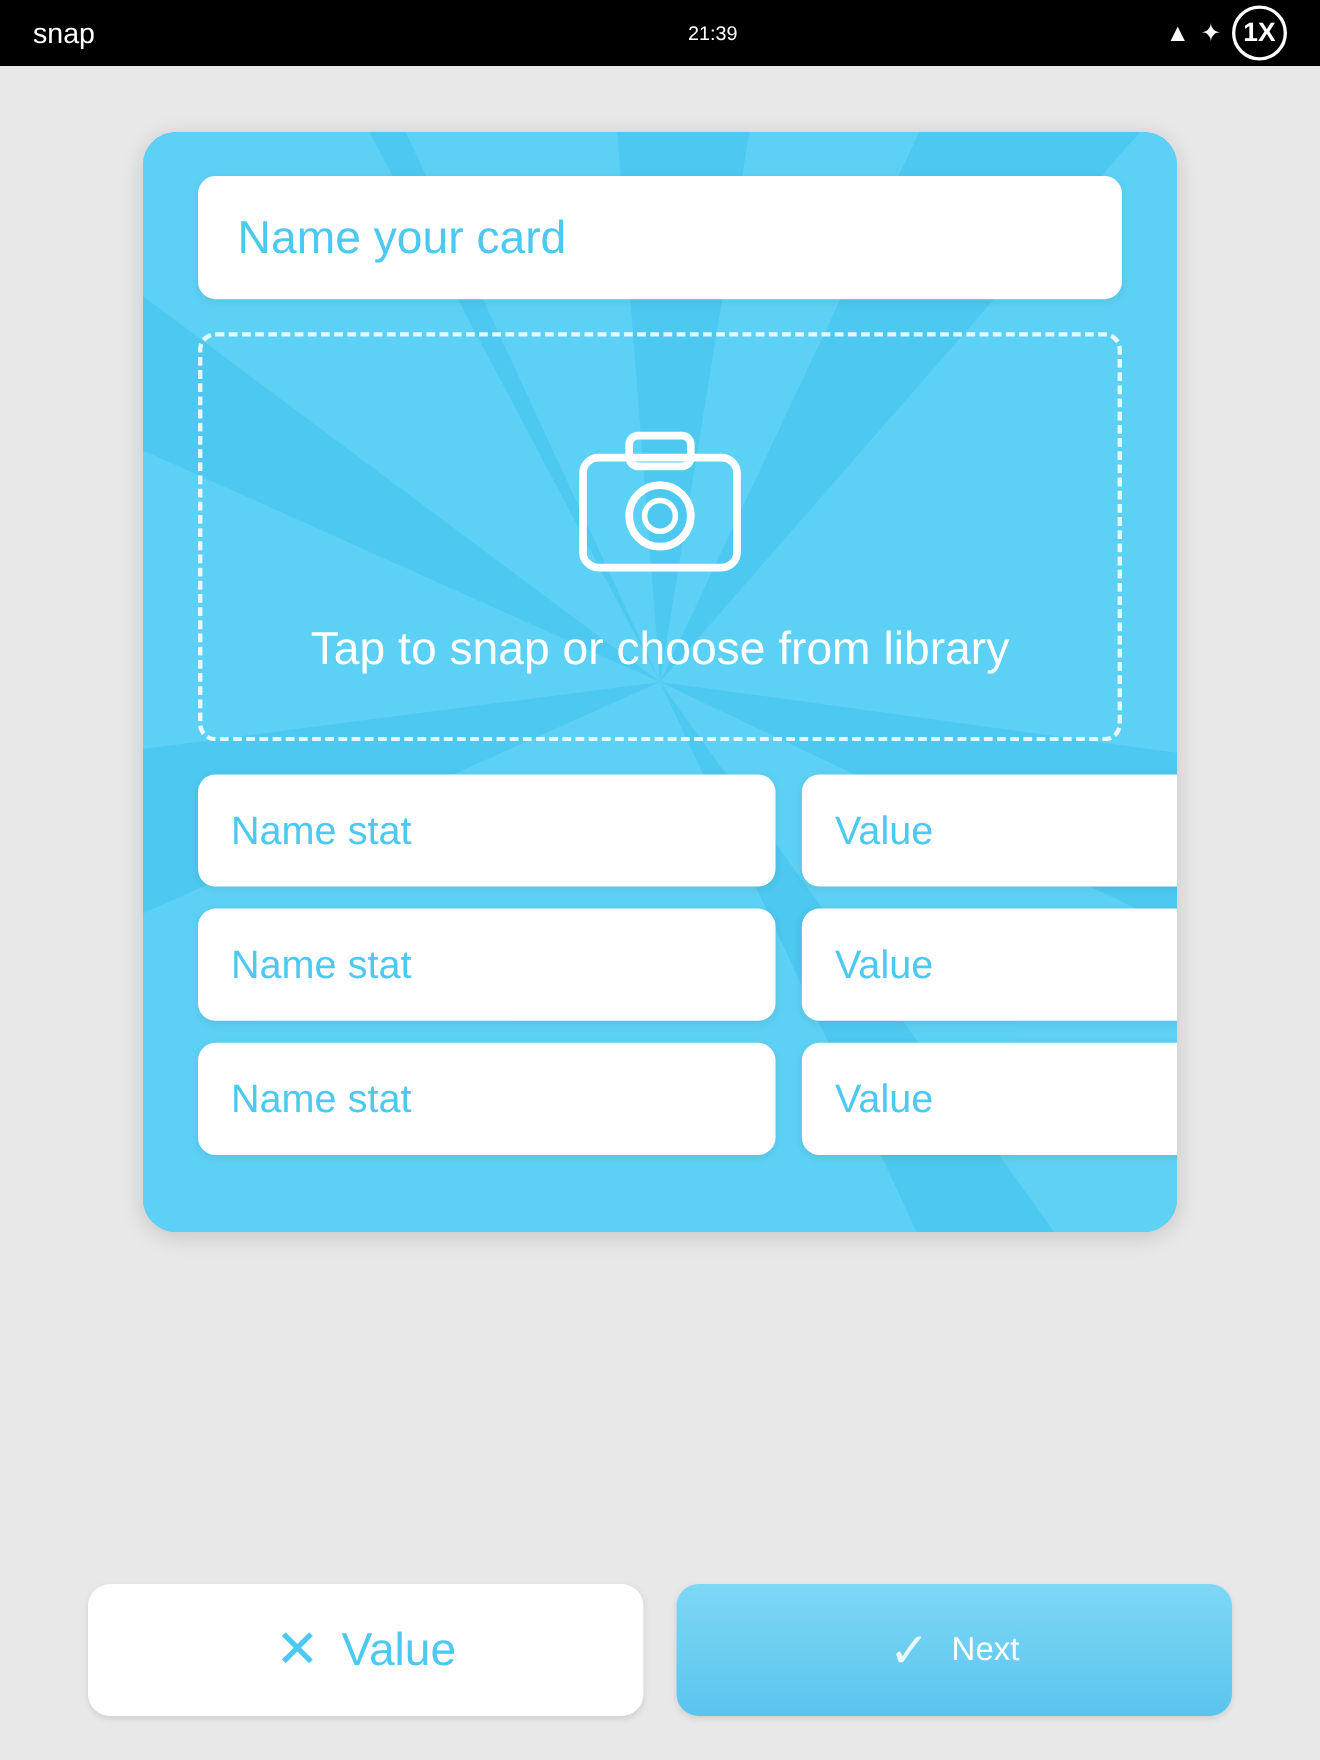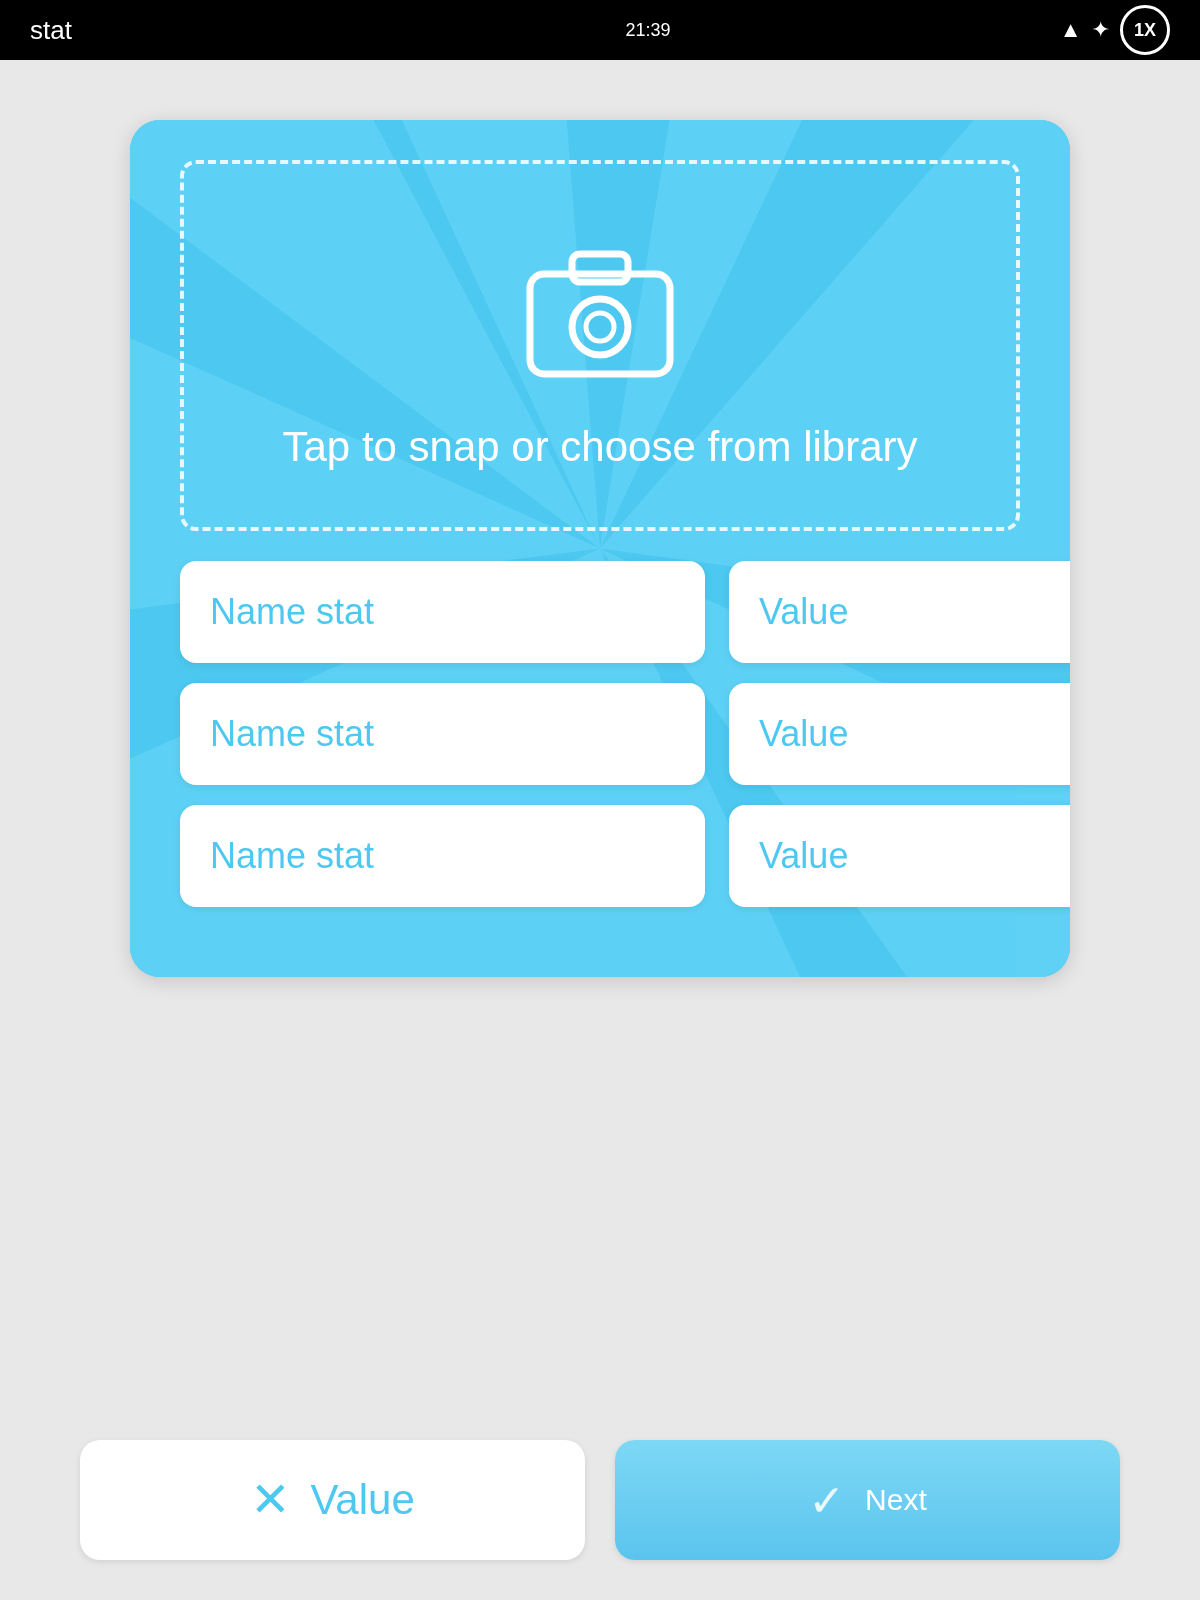--- a/index.html
+++ b/index.html
@@ -50,21 +50,21 @@
       font-size: 22px;
     }
     .battery-circle {
       width: 50px;
       height: 50px;
       border-radius: 50%;
       border: 3px solid #fff;
       display: flex;
       align-items: center;
       justify-content: center;
-      font-size: 18px;
+      font-size: 24px;
       font-weight: bold;
       color: #fff;
     }
 
     
     .main-area {
       width: 1200px;
       height: 1540px;
       background: #e8e8e8;
       position: relative;
@@ -241,21 +241,21 @@
     .next-check {
       color: rgba(255,255,255,0.85);
       font-size: 44px;
     }
   </style>
 </head>
 <body>
 
 <div class="status-bar">
   <div class="status-left">
-    <span>stat</span>
+    <span>snap</span>
     <span>
       <svg viewBox="0 0 28 22" fill="white">
         <path d="M14 18a2 2 0 110 4 2 2 0 010-4zm0-5a7 7 0 014.95 2.05l-1.41 1.41A5 5 0 009.46 16.46l-1.41-1.41A7 7 0 0114 13zm0-5a12 12 0 018.49 3.51l-1.41 1.41A10 10 0 005.92 12.92L4.51 11.51A12 12 0 0114 8zm0-5a17 17 0 0112.02 4.98l-1.41 1.42A15 15 0 002.39 14.39L.98 12.98A17 17 0 0114 3z"></path>
       </svg>
     </span>
   </div>
   <div class="status-center">21:39</div>
   <div class="status-right">
     <span>▲</span>
     <span>✦</span>
@@ -284,20 +284,21 @@
           <polygon points="470,600 100,-200 400,-300" fill="#7de3ff"></polygon>
           <polygon points="470,600 600,-200 800,-100" fill="#7de3ff"></polygon>
           <polygon points="470,600 950,50 1100,300" fill="#7de3ff"></polygon>
           <polygon points="470,600 300,1250 -100,1100" fill="#7de3ff"></polygon>
           <polygon points="470,600 750,1200 500,1350" fill="#7de3ff"></polygon>
         </g>
       </svg>
     </div>
 
     
+    <input class="card-name-input" type="text" placeholder="Name your card" style="">
 
     
     <div class="photo-zone">
       <div class="camera-icon">
         <svg viewBox="0 0 180 160" fill="none" xmlns="http://www.w3.org/2000/svg">
 
           <rect x="20" y="50" width="140" height="100" rx="14" ry="14" stroke="white" stroke-width="7" fill="none"></rect>
 
           <rect x="62" y="30" width="56" height="28" rx="8" ry="8" stroke="white" stroke-width="7" fill="none"></rect>
 

